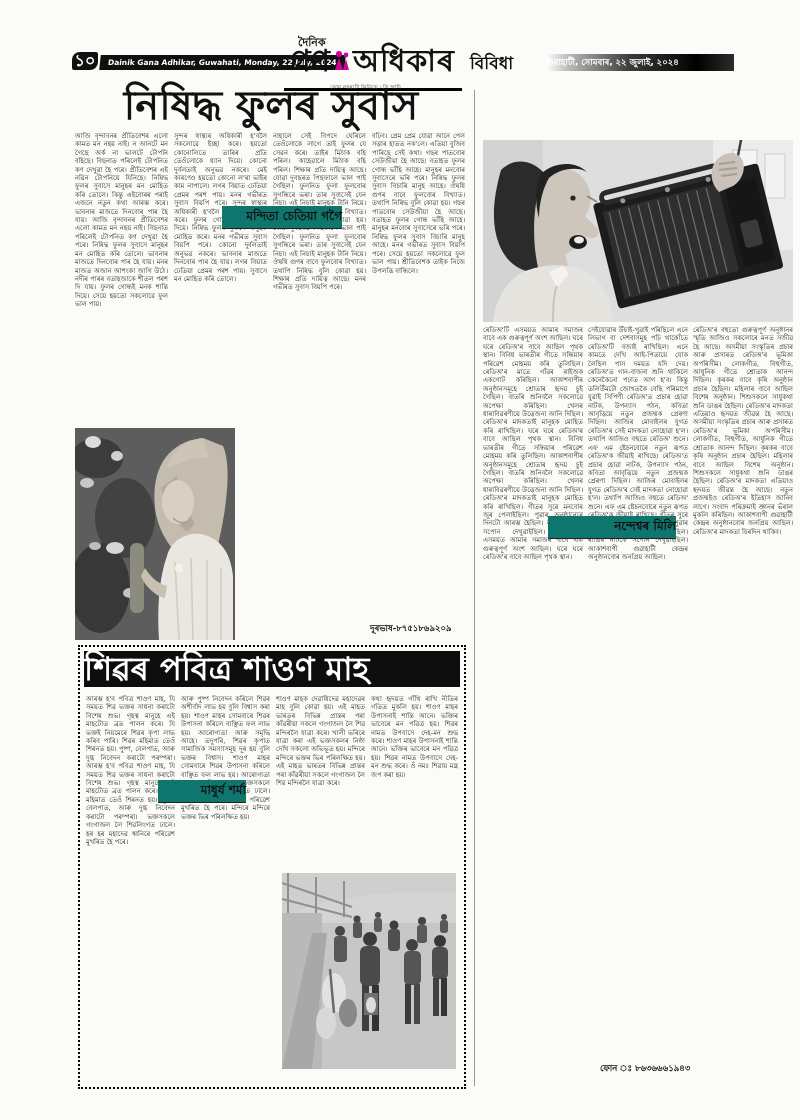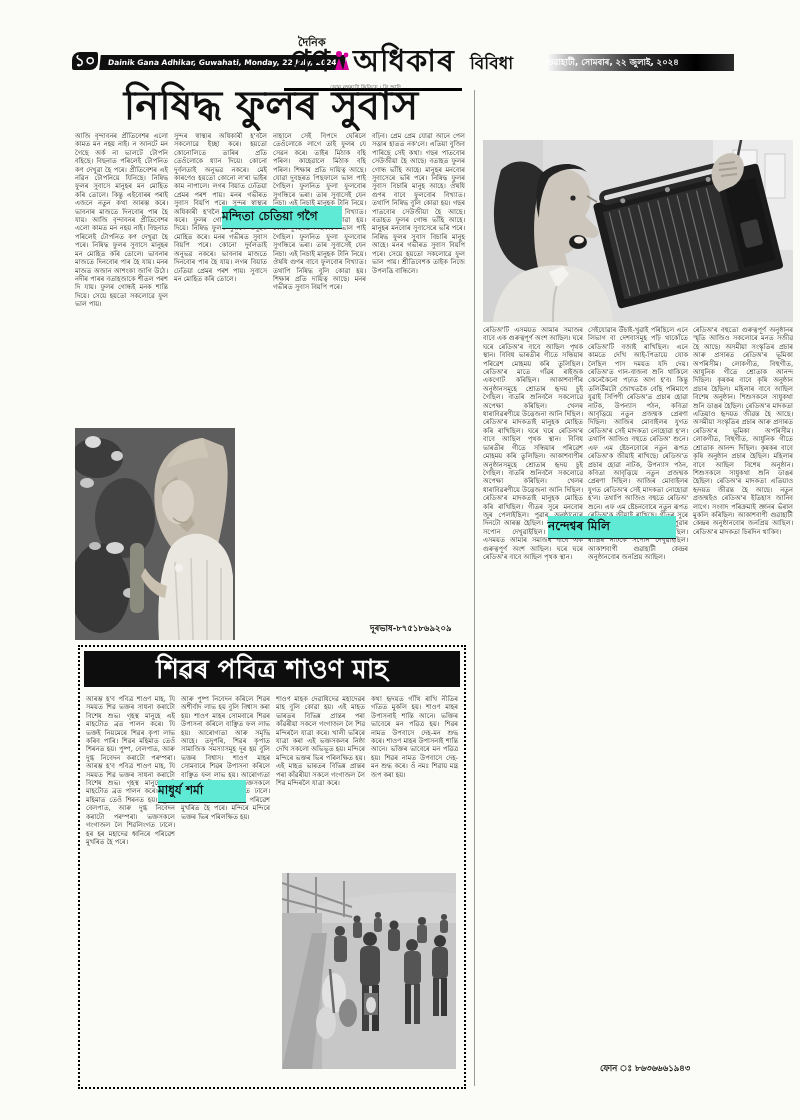--- a/index.html
+++ b/index.html
@@ -16,25 +16,25 @@
   .masthead .main{font-size:30px;font-weight:bold;line-height:26px;letter-spacing:1px;
                   display:flex;justify-content:center;gap:2px;}
   .tagline{font-size:5.5px;color:#555;white-space:nowrap;}
   .section-label{font-size:17px;font-weight:bold;}
   .datebar{height:17px;line-height:17px;text-align:left;color:#fff;font-size:8.5px;font-weight:bold;
            background:linear-gradient(to right,#ffffff 0%,#b9b9b9 12%,#3a3a3a 45%,#000 80%,#2c2c2c 100%);}
   
   .headline1{font-size:40px;font-weight:bold;text-align:center;line-height:42px;letter-spacing:0px;}
   .oval-head{background:#0d0d0d;border-radius:50%;color:#fff;font-weight:bold;
              font-size:27px;text-align:center;}
-  .bar-head{background:#0d0d0d;color:#fff;font-weight:bold;font-size:26px;text-align:center;}
+  .bar-head{background:#0d0d0d;color:#fff;font-weight:bold;font-size:32px;text-align:left;}
   
   .col{font-size:6.6px;line-height:8.4px;text-align:justify;color:#1c1c1c;overflow:hidden;
        word-break:break-word;}
-  .byline{background:#5eead4;font-weight:bold;text-align:left;border-bottom:1.5px solid #222;}
+  .byline{background:#0f766e;font-weight:bold;text-align:right;border-bottom:1.5px solid #222;}
   .phone{font-weight:bold;font-size:8.5px;background:#fbfbf8;}
   .dottedbox{border:2.5px dotted #000;}
   .vrule{width:1px;background:#9a9a9a;}
   .photo{display:block;}
 </style>
 </head>
 <body>
 
 <div class="page">
 

